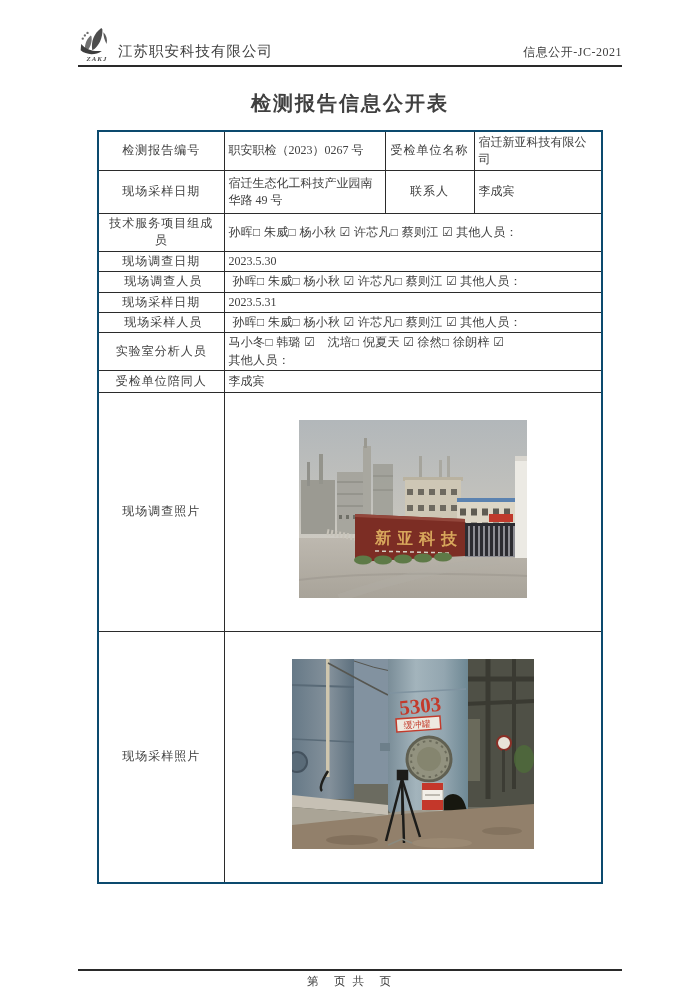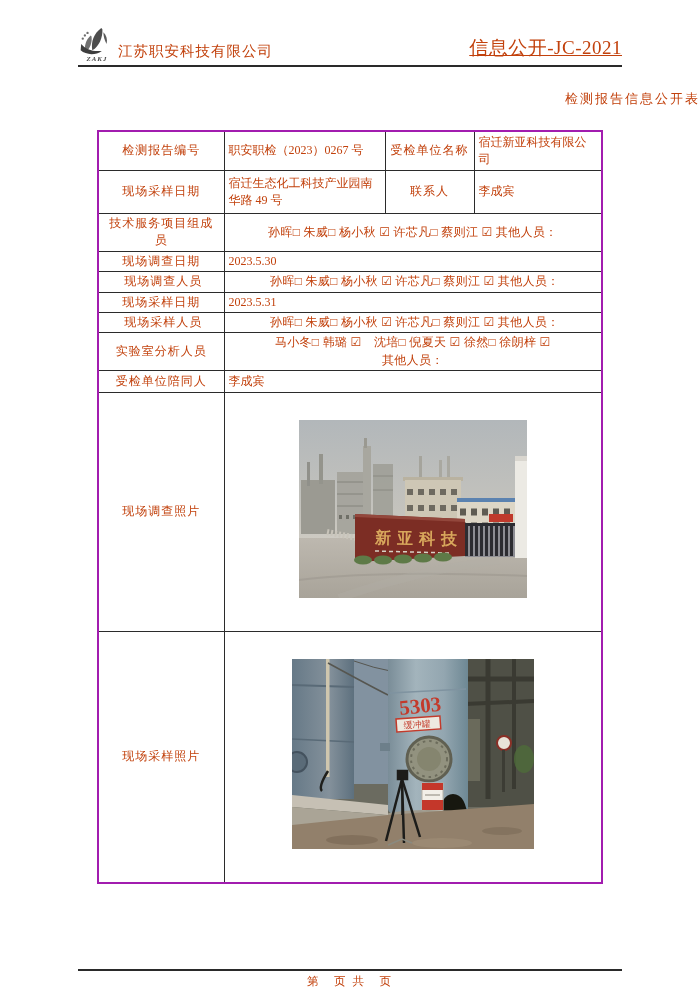--- a/index.html
+++ b/index.html
@@ -1,62 +1,62 @@
 <!DOCTYPE html>
 <html><head>
 <meta charset="utf-8">
 <style>
   html,body{margin:0;padding:0;background:#ffffff;}
   .page{
     position:relative;
     width:700px;height:1003px;
     background:#ffffff;
     font-family:"Liberation Serif","DejaVu Serif",serif;
-    color:#c2410c;
+    color:#404040;
     overflow:hidden;
   }
   
   .header{
     display:flex;align-items:flex-end;
     padding:26px 78px 0 78px;
   }
   .logo-wrap{width:36px;height:36px;flex:0 0 auto;}
   .company-name{
     font-size:14.5px;letter-spacing:1px;
     margin-left:4px;padding-bottom:1px;font-weight:500;
   }
   .doc-code{
-    margin-left:auto;font-size:19px;padding-bottom:1px;letter-spacing:.5px;text-decoration:underline;
+    margin-left:auto;font-size:12px;padding-bottom:1px;letter-spacing:.5px;
   }
   .header-rule{
     margin:3px 78px 0 78px;
     border-top:2px solid #2a2a2a;height:0;
   }
   
   .doc-title{
-    margin-top:23px;text-align:right;
-    font-size:13px;font-weight:normal;letter-spacing:2px;
+    margin-top:23px;text-align:center;
+    font-size:20px;font-weight:bold;letter-spacing:2px;
   }
   
   table.form-table{
-    width:504px;margin:22px auto 0 auto;
+    width:504px;margin:13px auto 0 auto;
     border-collapse:collapse;table-layout:fixed;
-    border:2px solid #a21caf;
+    border:2px solid #0c4a6e;
     font-size:12px;
   }
   table.form-table td{
     border:1px solid #2b2b2b;
     vertical-align:middle;
     padding:1px 4px;
     line-height:1.45;
   }
   td.lbl{text-align:center;letter-spacing:1px;padding:1px 1px;}
   td.val-left{text-align:left;padding-left:6px;}
   td.val-center{text-align:left;}
-  td.chk{text-align:center;padding-left:6px;white-space:nowrap;letter-spacing:.3px;}
+  td.chk{text-align:left;padding-left:6px;white-space:nowrap;letter-spacing:.3px;}
   tr.h38 td{height:36px;}
   tr.h42 td{height:40px;}
   tr.h19 td{height:17px;}
   tr.h17 td{height:15px;}
   tr.h18 td{height:16px;padding-left:8px;}
   tr.h36 td{height:34px;}
   tr.h21 td{height:19px;}
   tr.hp1 td{height:236px;}
   tr.hp2 td{height:248px;}
   td.photo-cell{text-align:center;vertical-align:middle;padding:0;}

